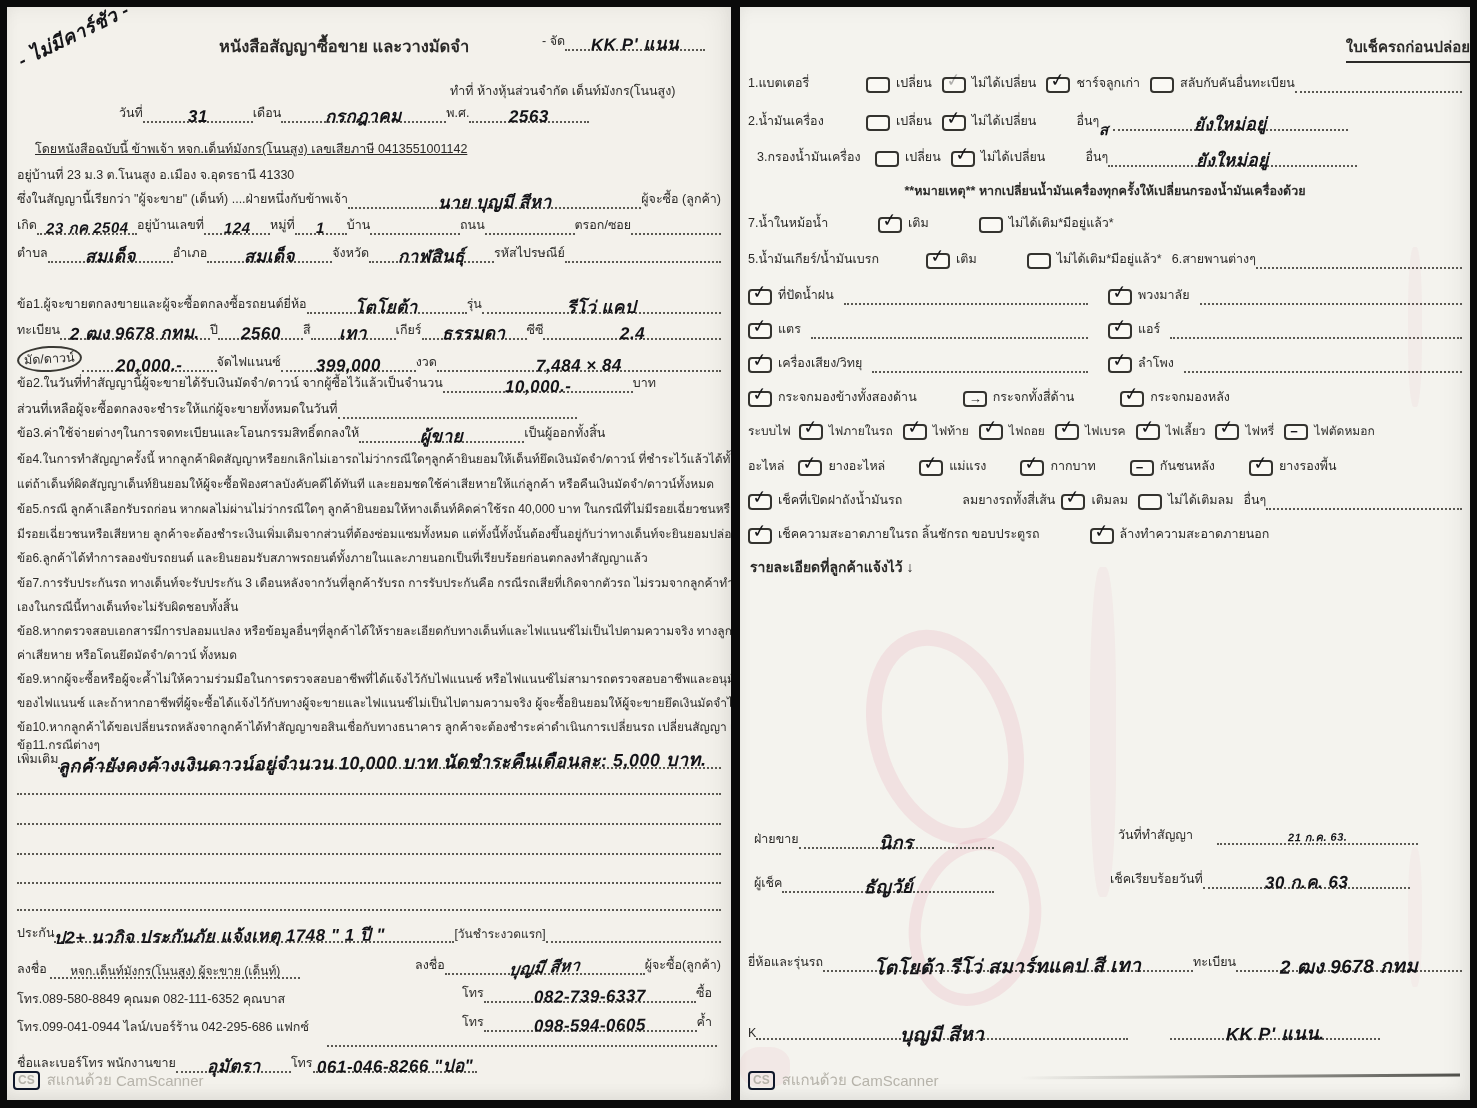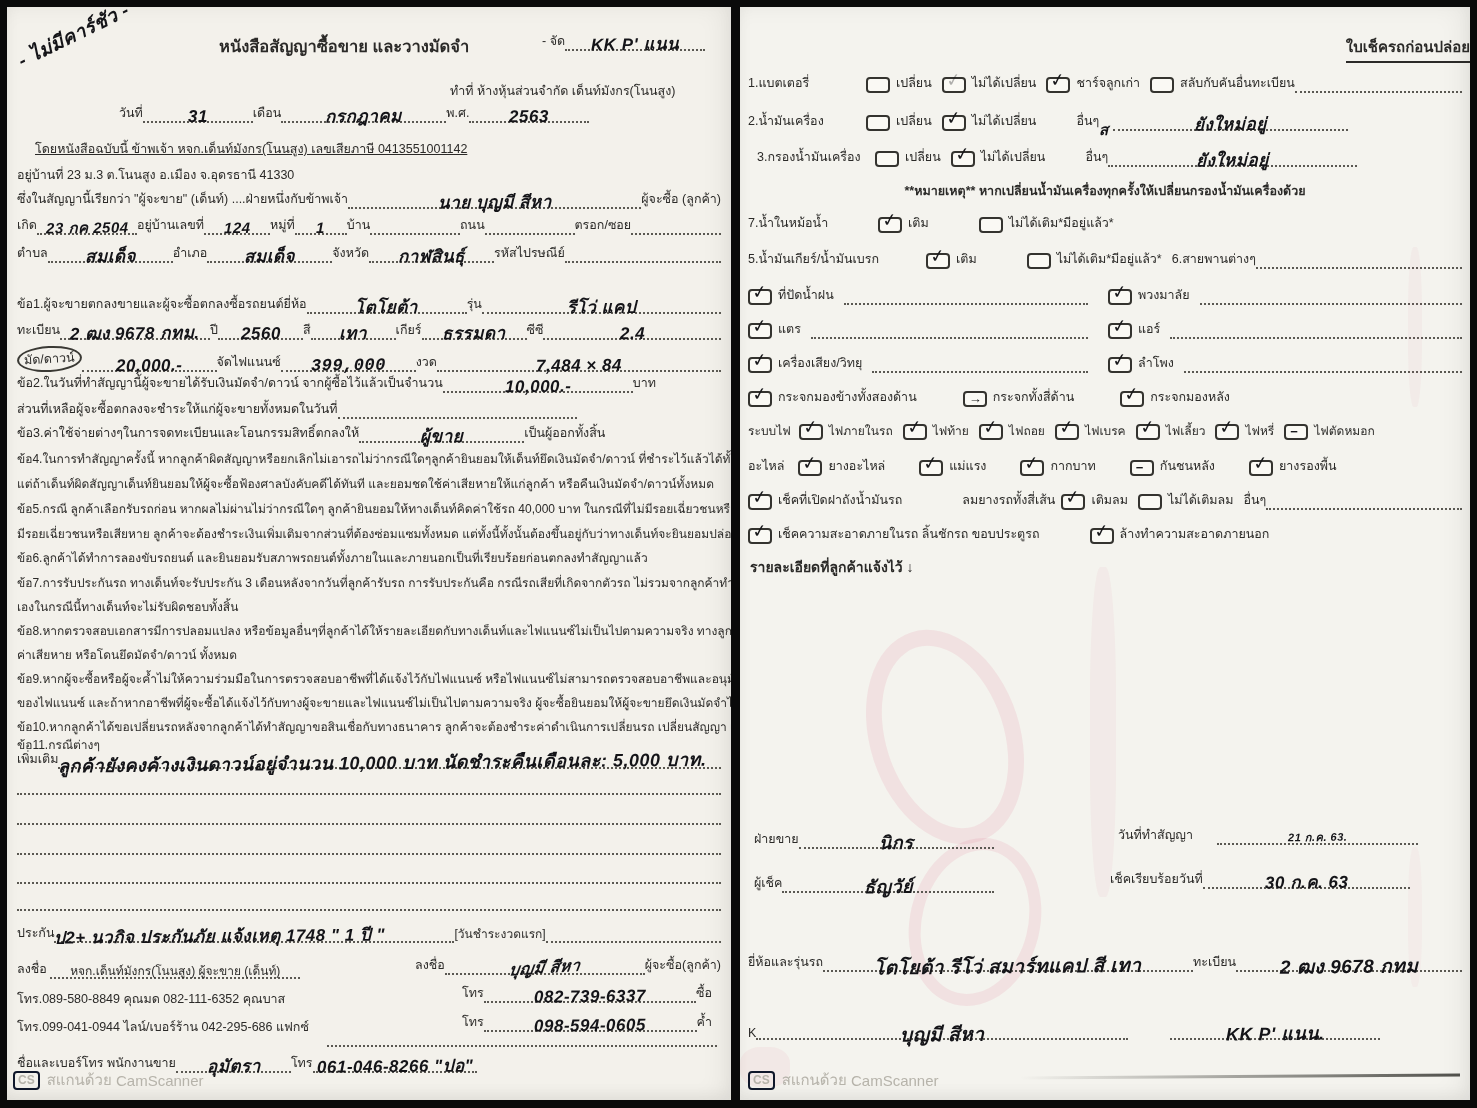--- a/index.html
+++ b/index.html
@@ -124,21 +124,21 @@
       <span>เกียร์</span>
       <span class="fill" style="width:105px;"><i class="hw hw-big">ธรรมดา</i></span>
       <span>ซีซี</span>
       <span class="fx"><i class="hw hw-big">2.4</i></span>
     </div>
 
     <div class="ln" style="left:10px; top:339px; width:704px;">
       <span class="circle">มัด/ดาวน์</span>
       <span class="fill" style="width:135px;"><i class="hw hw-big">20,000.-</i></span>
       <span>จัดไฟแนนซ์</span>
-      <span class="fill" style="width:135px;font-family:Liberation Mono, monospace;"><i class="hw hw-big">399,000</i></span>
+      <span class="fill" style="width:135px;"><i class="hw hw-big">399,000</i></span>
       <span>งวด</span>
       <span class="fx"><i class="hw hw-big">7,484 × 84</i></span>
     </div>
 
     <div class="ln" style="left:10px; top:366px; width:704px;">
       <span>ข้อ2.ในวันที่ทำสัญญานี้ผู้จะขายได้รับเงินมัดจำ/ดาวน์ จากผู้ซื้อไว้แล้วเป็นจำนวน</span>
       <span class="fill" style="width:190px;"><i class="hw hw-big">10,000.-</i></span>
       <span>บาท</span>
     </div>
 

